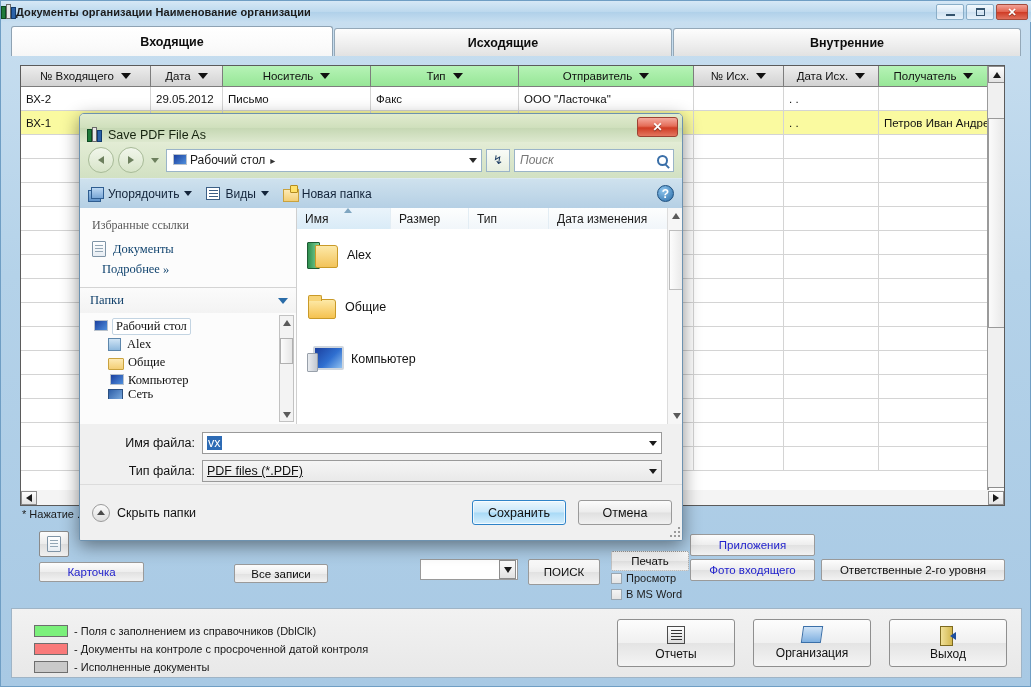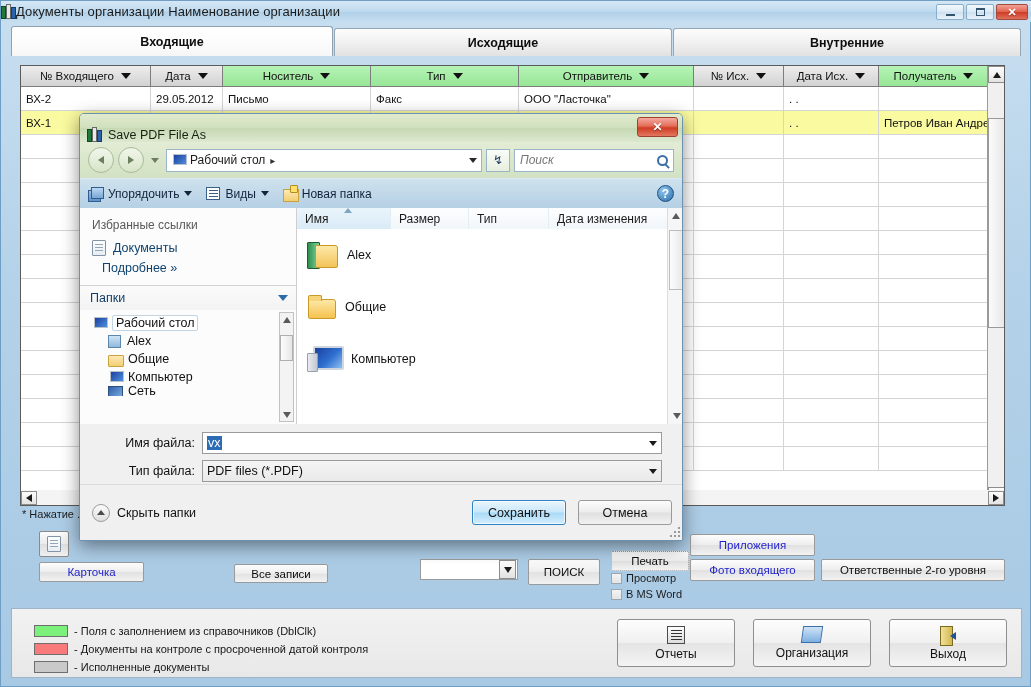--- a/index.html
+++ b/index.html
@@ -20,22 +20,23 @@
     background: linear-gradient(to bottom, #c9dff0 0%, #b4d2e9 40%, #a8c9e4 100%);
     border: 1px solid #6f9ec4;
   }
   .title-bar {
     position: absolute; left: 0; top: 0;
     width: 1031px; height: 21px;
     background: linear-gradient(to bottom, #d6e8f6 0%, #bdd9ee 50%, #afd0e9 51%, #c6def0 100%);
     display: flex; align-items: center;
   }
   .title-text {
-    font-size: 13px; color: #1b1b1b; letter-spacing: 0.1px;
+    font-size: 11px; color: #1b1b1b; letter-spacing: 0.1px;
     white-space: nowrap;
+    font-weight: bold;
   }
   .win-buttons {
     position: absolute; right: 4px; top: 3px;
     display: flex; gap: 2px; align-items: center;
   }
   .win-btn {
     width: 28px; height: 16px;
     border: 1px solid #8aaec8;
     border-radius: 2px;
     background: linear-gradient(to bottom, #f3f9fd, #dbe9f5 50%, #cde0f0 51%, #e8f2fa);
@@ -322,21 +323,21 @@
   .dlg-body {
     position: absolute; left: 0; top: 94px;
     width: 604px; height: 216px;
     display: flex;
     background: #fff;
   }
   .nav-pane {
     width: 217px;
     background: #fcfcfc;
     border-right: 1px solid #cfcfcf;
-    display:flex; flex-direction: column;
+    display:flex; flex-direction: column; font-family: Liberation Serif, serif;
   }
   .nav-pane-top { padding: 8px 0 0 0; }
   .nav-head {
     font-size: 12px; color: #5a5a5a; padding: 2px 0 6px 12px;
   }
   .fav-item {
     display:flex; align-items:center; gap:7px;
     padding: 2px 0 2px 12px;
     font-size: 12.5px; color: #10436e;
   }
@@ -406,21 +407,21 @@
   .field-label {
     width: 122px; text-align: right; padding-right: 7px;
     font-size: 12.5px; color: #111;
   }
   .field-input {
     width: 460px; height: 22px;
     background: #fff; border: 1px solid #9a9a9a;
     display:flex; align-items:center; padding: 0 4px;
     font-size: 12.5px; color: #111;
   }
-  .field-input.grey { background: linear-gradient(to bottom,#f5f5f5,#e9e9e9); }
+  .field-input.grey { background: linear-gradient(to bottom,#f5f5f5,#e9e9e9); text-decoration: underline; }
   .fi-dd { margin-left:auto; width:0;height:0;
     border-left:4px solid transparent;border-right:4px solid transparent;border-top:5px solid #1a1a1a; }
   .sel-text { background: #2d6bb5; color: #fff; padding: 0 1px; }
 
   .dlg-footer {
     position:absolute; left: 0; bottom: 0;
     width: 604px; height: 56px;
     background: #f0f0f0;
     border-top: 1px solid #dcdcdc;
     display:flex; align-items:center; padding: 0 12px;

